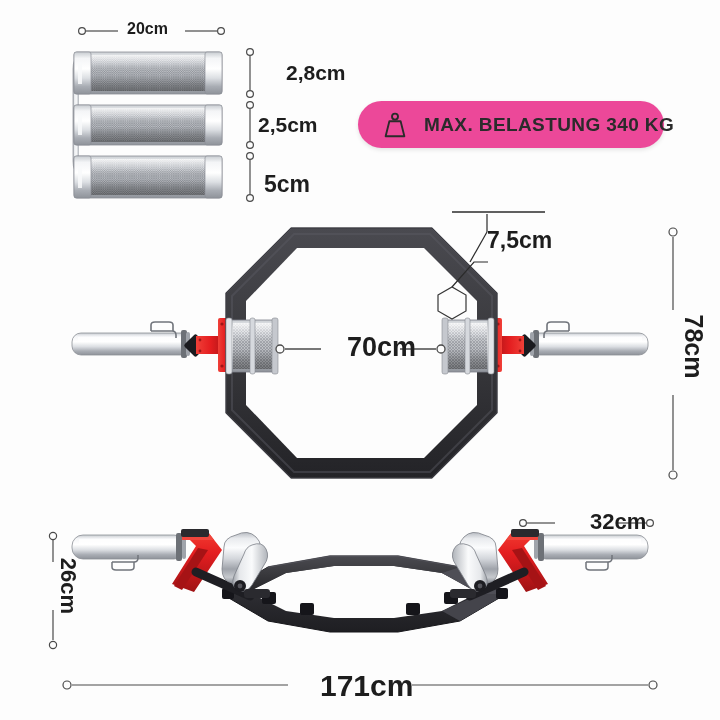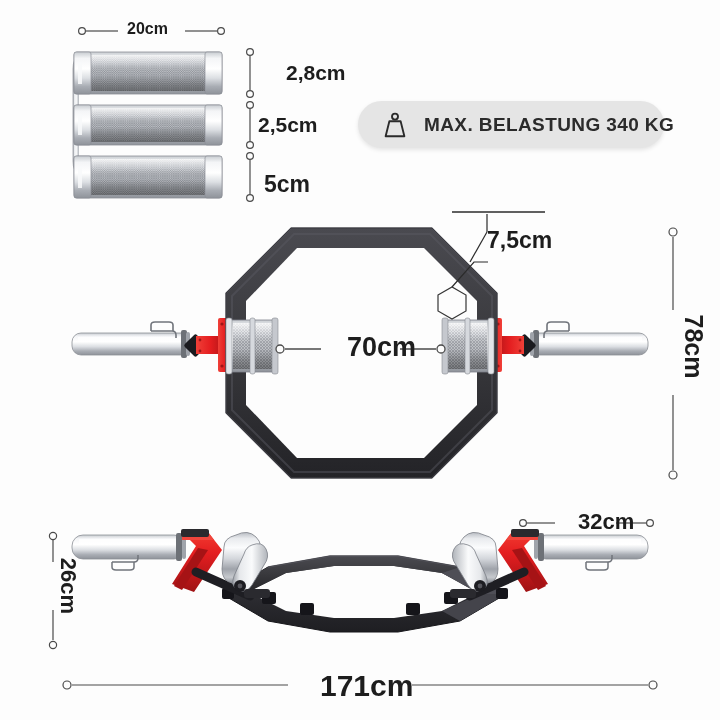--- a/index.html
+++ b/index.html
@@ -13,21 +13,21 @@
   }
   #stage{position:absolute;left:0;top:0;width:720px;height:720px;}
   #stage svg{display:block;width:720px;height:720px;}
 
   
   .badge{
     position:absolute;
     left:358px;top:101px;
     width:306px;height:47px;
     border-radius:24px;
-    background:#e5e5e5;
+    background:#ec4899;
     box-shadow:0 2px 4px rgba(0,0,0,.10);
     display:flex;align-items:center;
     box-sizing:border-box;
     padding-left:22px;
   }
   .badge-icon{width:30px;height:30px;flex:0 0 30px;margin-right:14px;}
   .badge-label{
     font-family:"Liberation Sans", sans-serif;
     font-weight:bold;
     font-size:19px;
@@ -401,15 +401,15 @@
 <div class="dim" style="left:264px;top:173px;font-size:23px;">5cm</div>
 
 <div class="dim" style="left:487px;top:198px;font-size:23px;margin-top:31px;">7,5cm</div>
 
 <div class="dim" style="left:327px;top:334px;font-size:27px;margin-left:20px;">70cm</div>
 
 <div class="dim rot90" style="left:662px;top:334px;font-size:25px;">78cm</div>
 
 <div class="dim rot90" style="left:40px;top:575px;font-size:22px;">26cm</div>
 
-<div class="dim" style="left:578px;top:511px;font-size:22px;">32cm</div>
+<div class="dim" style="left:590px;top:511px;font-size:22px;">32cm</div>
 
 <div class="dim" style="left:320px;top:671px;font-size:30px;">171cm</div>
 
 </body></html>

